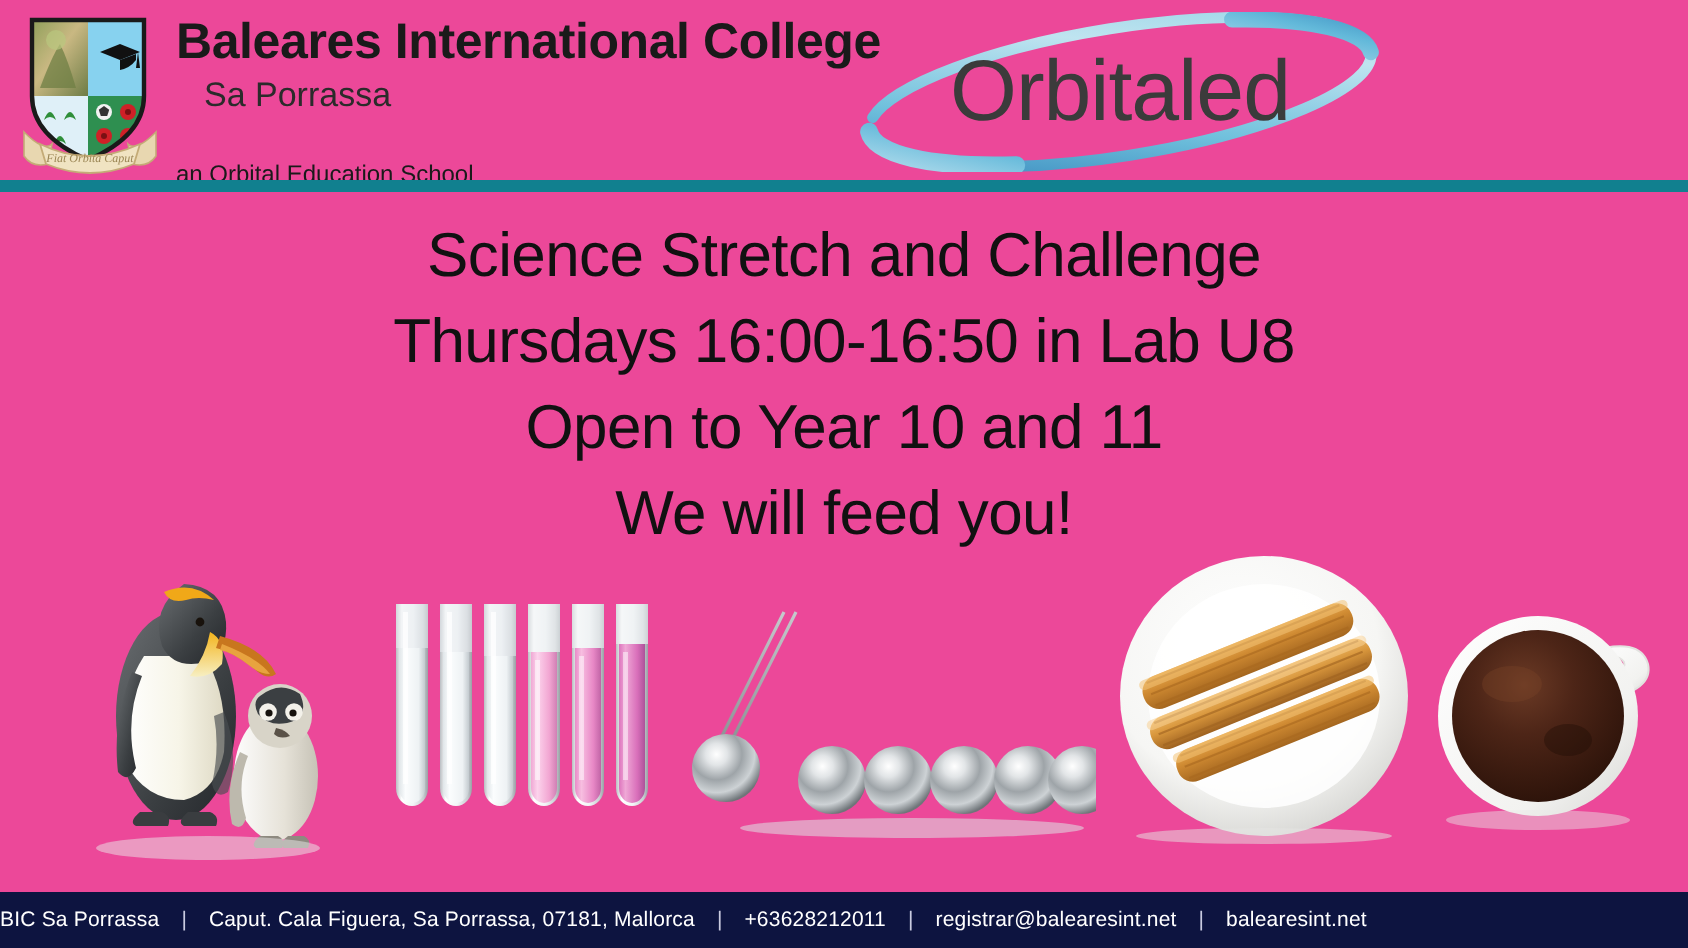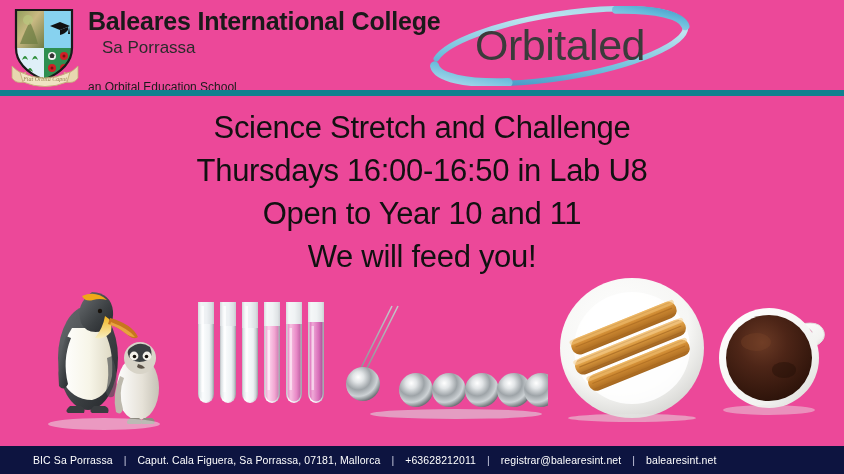--- a/index.html
+++ b/index.html
@@ -33,21 +33,21 @@
   .tubes{position:absolute;left:196px;top:28px;width:130px;height:125px;}
   
   .cradle{position:absolute;left:336px;top:28px;width:212px;height:122px;}
   
   .churros{position:absolute;left:556px;top:2px;width:152px;height:150px;}
   
   .cocoa{position:absolute;left:712px;top:26px;width:124px;height:122px;}
 
   
   .footer{position:absolute;left:0;top:446px;width:844px;height:28px;background:#0d1440;}
-  .footer-inner{display:flex;align-items:center;height:28px;padding-left:33px;gap:0;}
+  .footer-inner{display:flex;align-items:center;height:28px;gap:0;}
   .fitem{font-size:10.5px;color:#ffffff;white-space:nowrap;letter-spacing:.1px;}
   .fsep{font-size:10.5px;color:#c9cbe0;padding:0 11px;}
 </style>
 </head>
 <body>
 
 <div class="poster">
 
   <div class="header">
 

